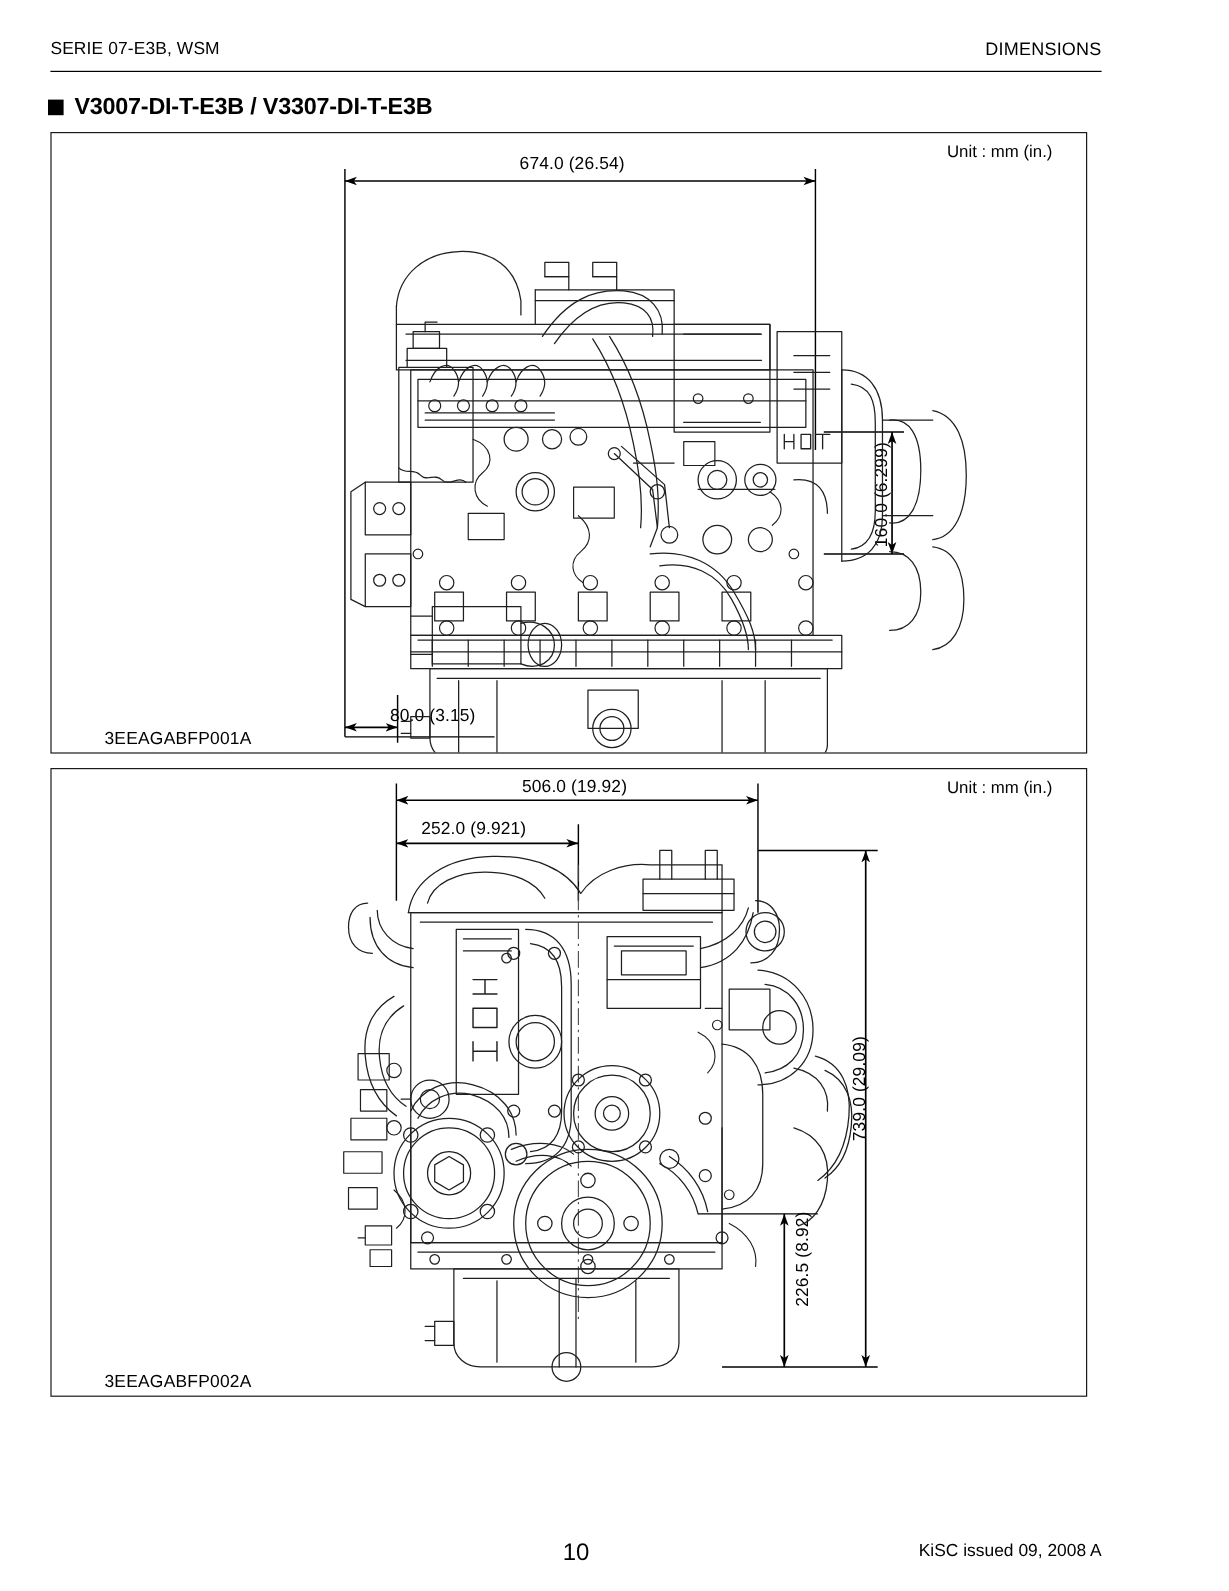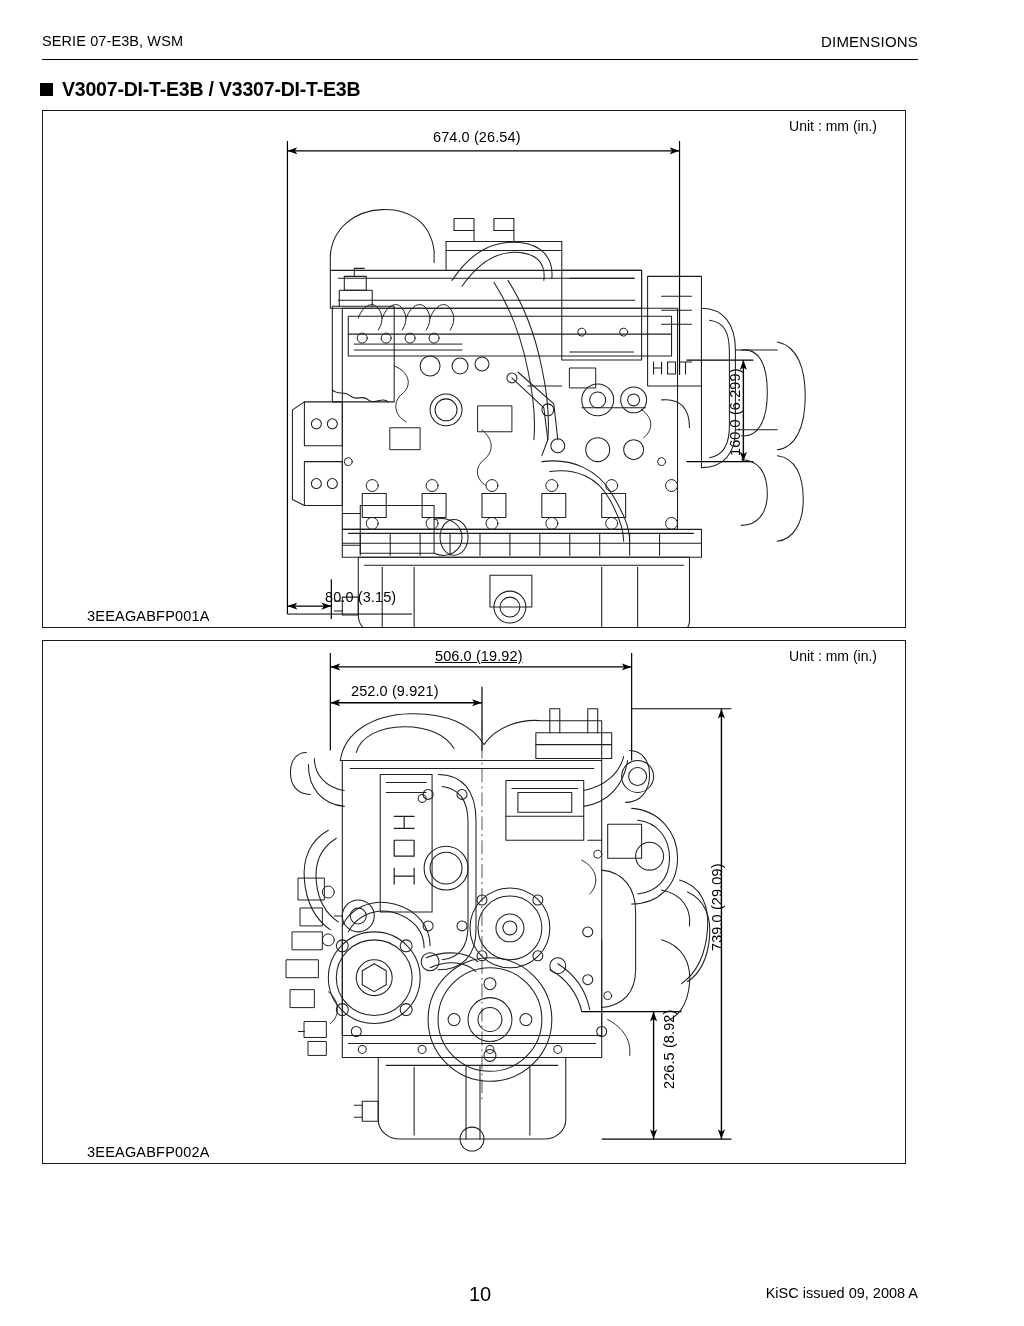--- a/index.html
+++ b/index.html
@@ -367,21 +367,21 @@
     </g>
   </svg>
 
   <span class="figure-caption">3EEAGABFP001A</span>
 </div>
 
 <div class="figure-panel" id="figure-panel-2">
 
   <span class="unit-label">Unit : mm (in.)</span>
 
-  <span class="dim-label" style="left:392px; top:7px;text-decoration:underline;">506.0 (19.92)</span>
+  <span class="dim-label" style="left:392px; top:7px;">506.0 (19.92)</span>
   <span class="dim-label" style="left:308px; top:42px;">252.0 (9.921)</span>
   <span class="dim-label vertical" style="left:666px; top:310px;">739.0 (29.09)</span>
   <span class="dim-label vertical" style="left:618px; top:448px;">226.5 (8.92)</span>
 
   <svg class="drawing-svg" viewBox="0 0 864 524" preserveAspectRatio="none">
     <defs>
       <marker id="ar-l2" markerWidth="11" markerHeight="8" refX="10" refY="4" orient="auto" markerUnits="userSpaceOnUse">
         <path d="M10,4 L0,0.4 L2.6,4 L0,7.6 Z" fill="#000"></path>
       </marker>
       <marker id="ar-r2" markerWidth="11" markerHeight="8" refX="1" refY="4" orient="auto" markerUnits="userSpaceOnUse">

